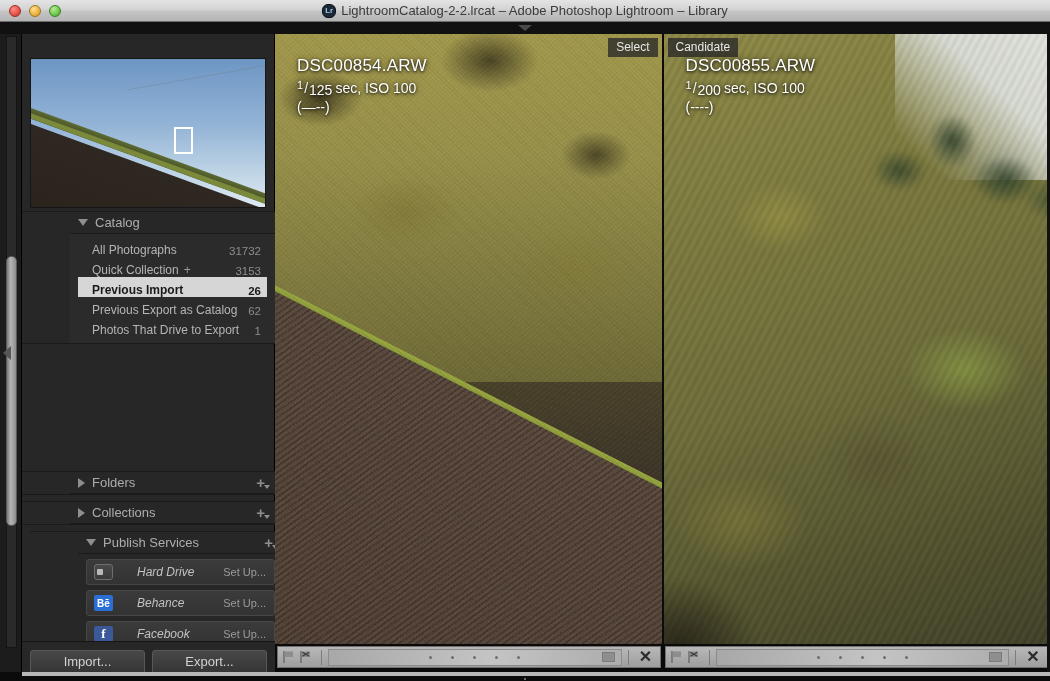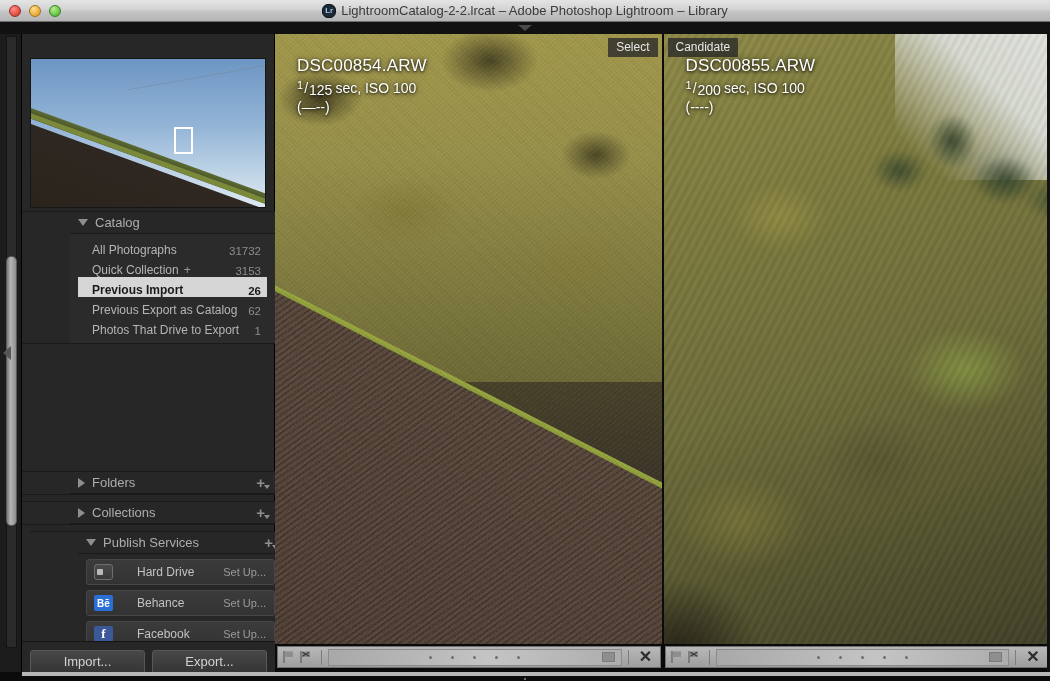--- a/index.html
+++ b/index.html
@@ -168,21 +168,21 @@
     background: linear-gradient(to bottom, #3b3b3b, #333333);
     border: 1px solid #474747; border-radius: 3px;
   }
   .svc-icon { width: 19px; height: 16px; margin-right: 24px; flex: none;
     display: flex; align-items: center; justify-content: center;
     font-size: 10px; font-weight: bold; border-radius: 2px; }
   .svc-icon.hd { background: linear-gradient(to bottom,#4a4a4a,#3a3a3a); border: 1px solid #6e6e6e; border-radius: 3px; position: relative; }
   .svc-icon.hd::before { content: ''; position: absolute; left: 2px; top: 4px; width: 6px; height: 6px; background: #b9b9b9; border-radius: 1px; }
   .svc-icon.be { background: #2b6fd4; color: #fff; font-size: 10px; }
   .svc-icon.fb { background: #3b5998; color: #fff; font-family: "Liberation Serif", serif; font-size: 13px; }
-  .svc-name { flex: 1; }
+  .svc-name { flex: 1; font-style: italic; }
   .svc-action { color: #9b9b9b; font-size: 11px; }
   .svc-scroll-tri {
     margin: 0 auto; width: 0; height: 0;
     border-left: 5px solid transparent; border-right: 5px solid transparent;
     border-top: 5px solid #5c5c5c;
   }
 
   
   .lp-bottom {
     position: absolute; left: 0; bottom: 0; width: 253px; height: 40px;

